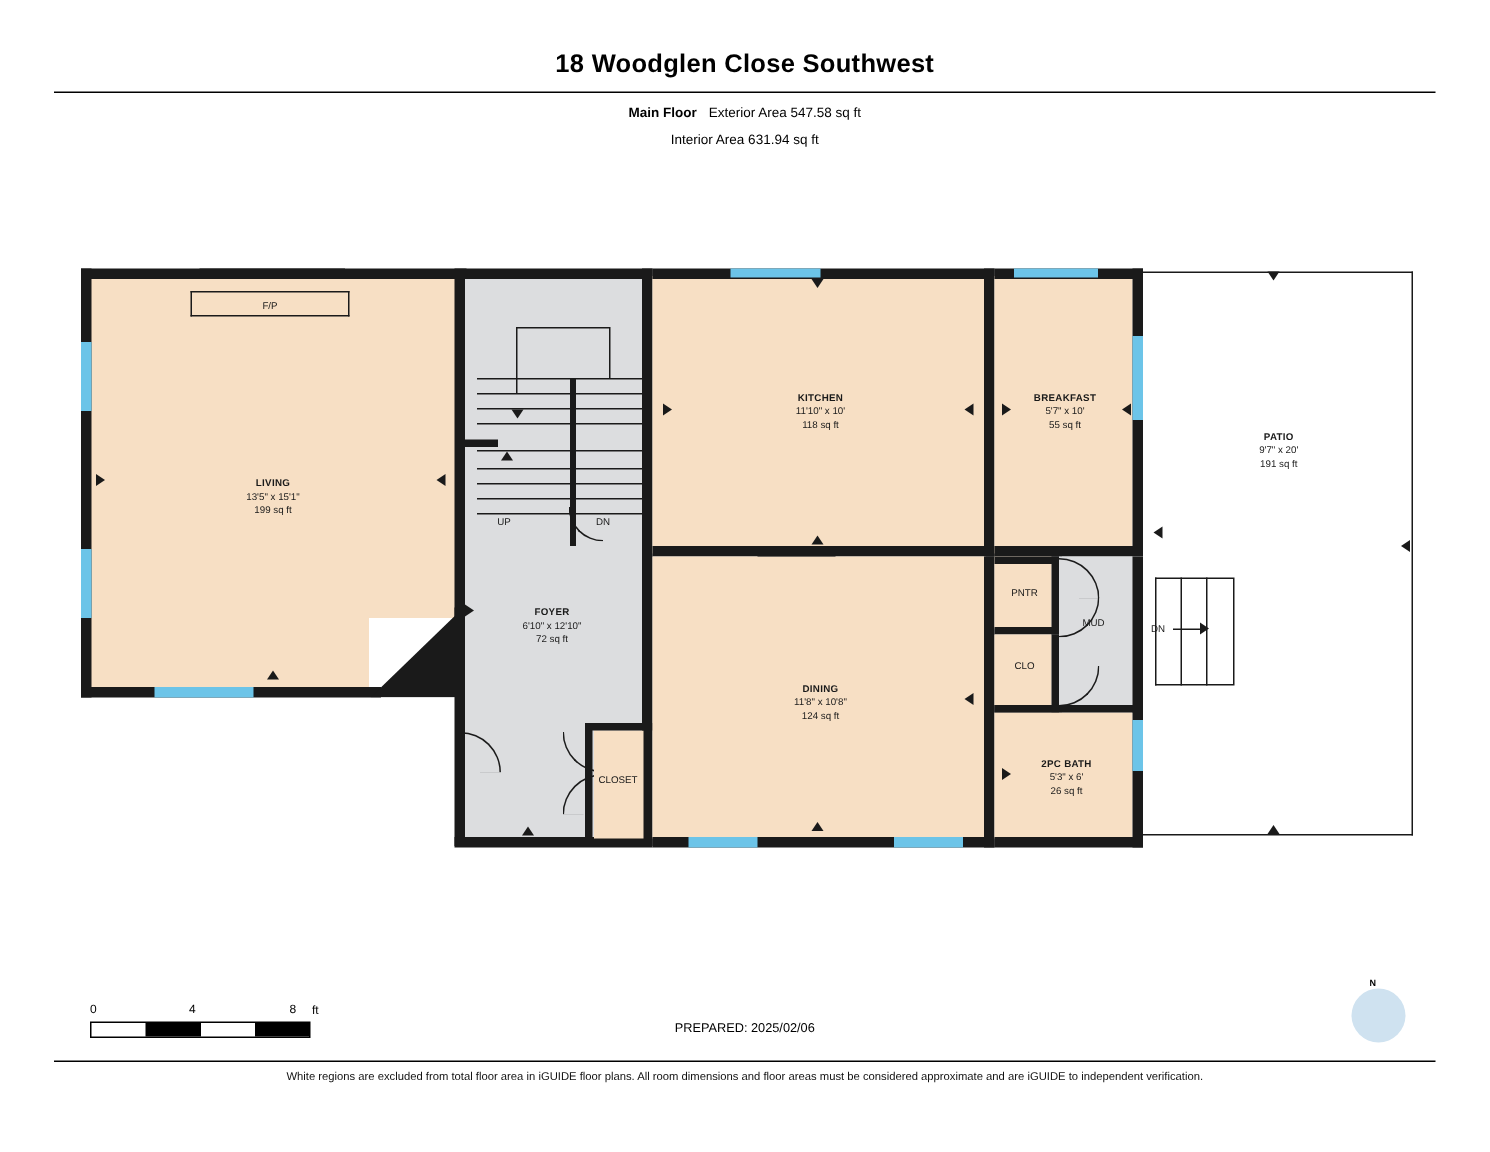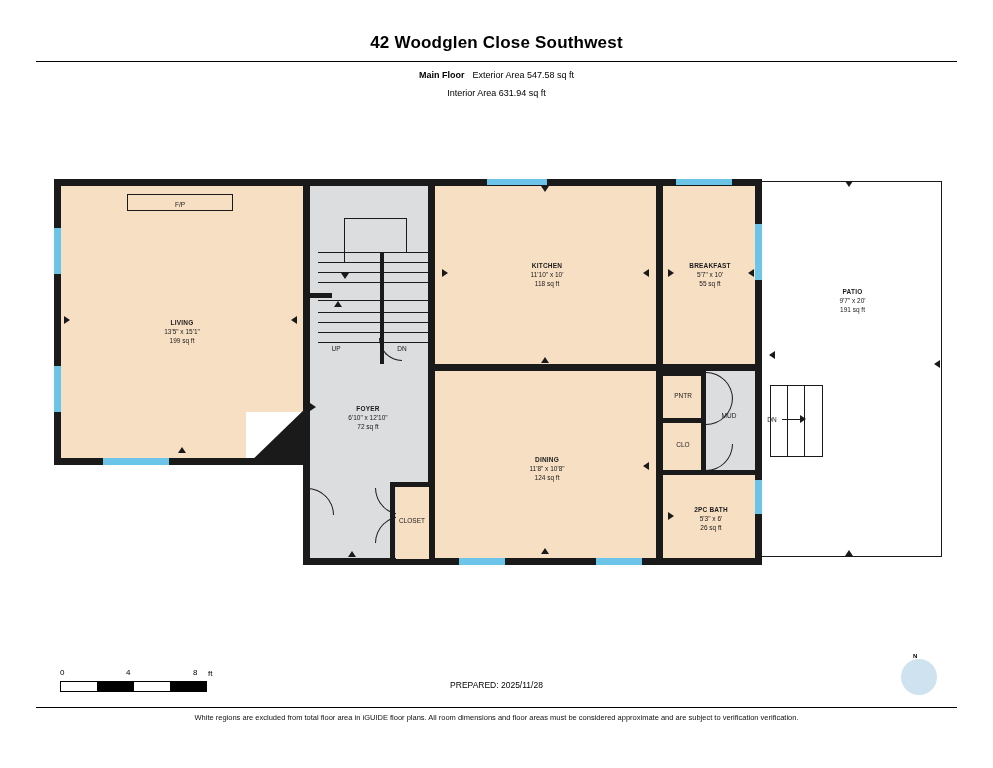--- a/index.html
+++ b/index.html
@@ -74,21 +74,21 @@
   
   .compass{position:absolute;left:897px;top:655px;width:44px;height:44px;}
   .compass .ring{position:absolute;left:4px;top:4px;width:36px;height:36px;border-radius:50%;background:#cfe2f0;}
   .compass .nlabel{position:absolute;left:16px;top:-2px;font-size:6px;font-weight:bold;}
 </style>
 </head>
 <body>
 
 <div class="page">
 
-  <div class="title">42 Woodglen Close Southwest</div>
+  <div class="title">18 Woodglen Close Southwest</div>
   <div class="rule top"></div>
   <div class="subhead">
     <span class="floor">Main Floor</span><span>Exterior Area 547.58 sq ft</span>
   </div>
   <div class="subhead2">Interior Area 631.94 sq ft</div>
 
   <div class="plan">
 
     <div class="thinline" style="left:762px;top:181px;width:180px;height:1px;"></div>
     <div class="thinline" style="left:941px;top:181px;width:1px;height:376px;"></div>
@@ -265,28 +265,28 @@
     <span style="left:147px;">8</span>
   </div>
   <div class="scalebar">
     <i></i>
     <i class="on"></i>
     <i></i>
     <i class="on"></i>
   </div>
   <div class="scale-ft">ft</div>
 
-  <div class="prepared">PREPARED: 2025/11/28</div>
+  <div class="prepared">PREPARED: 2025/02/06</div>
 
   <div class="compass">
     <div class="ring"></div>
     <div class="nlabel">N</div>
     <svg width="44" height="44" viewBox="0 0 44 44">
       <polygon points="22,8 27,24 22,21" fill="#d43f3a"></polygon>
       <polygon points="22,8 17,24 22,21" fill="#ffffff" stroke="#d43f3a" stroke-width="0.6"></polygon>
       <polygon points="22,36 27,20 22,23" fill="#ffffff" stroke="#7fa6c4" stroke-width="0.6"></polygon>
       <polygon points="22,36 17,20 22,23" fill="#8fb6d4"></polygon>
     </svg>
   </div>
 
   <div class="rule bottom"></div>
-  <div class="disclaimer">White regions are excluded from total floor area in iGUIDE floor plans. All room dimensions and floor areas must be considered approximate and are subject to verification verification.</div>
+  <div class="disclaimer">White regions are excluded from total floor area in iGUIDE floor plans. All room dimensions and floor areas must be considered approximate and are iGUIDE to independent verification.</div>
 </div>
 
 </body></html>

